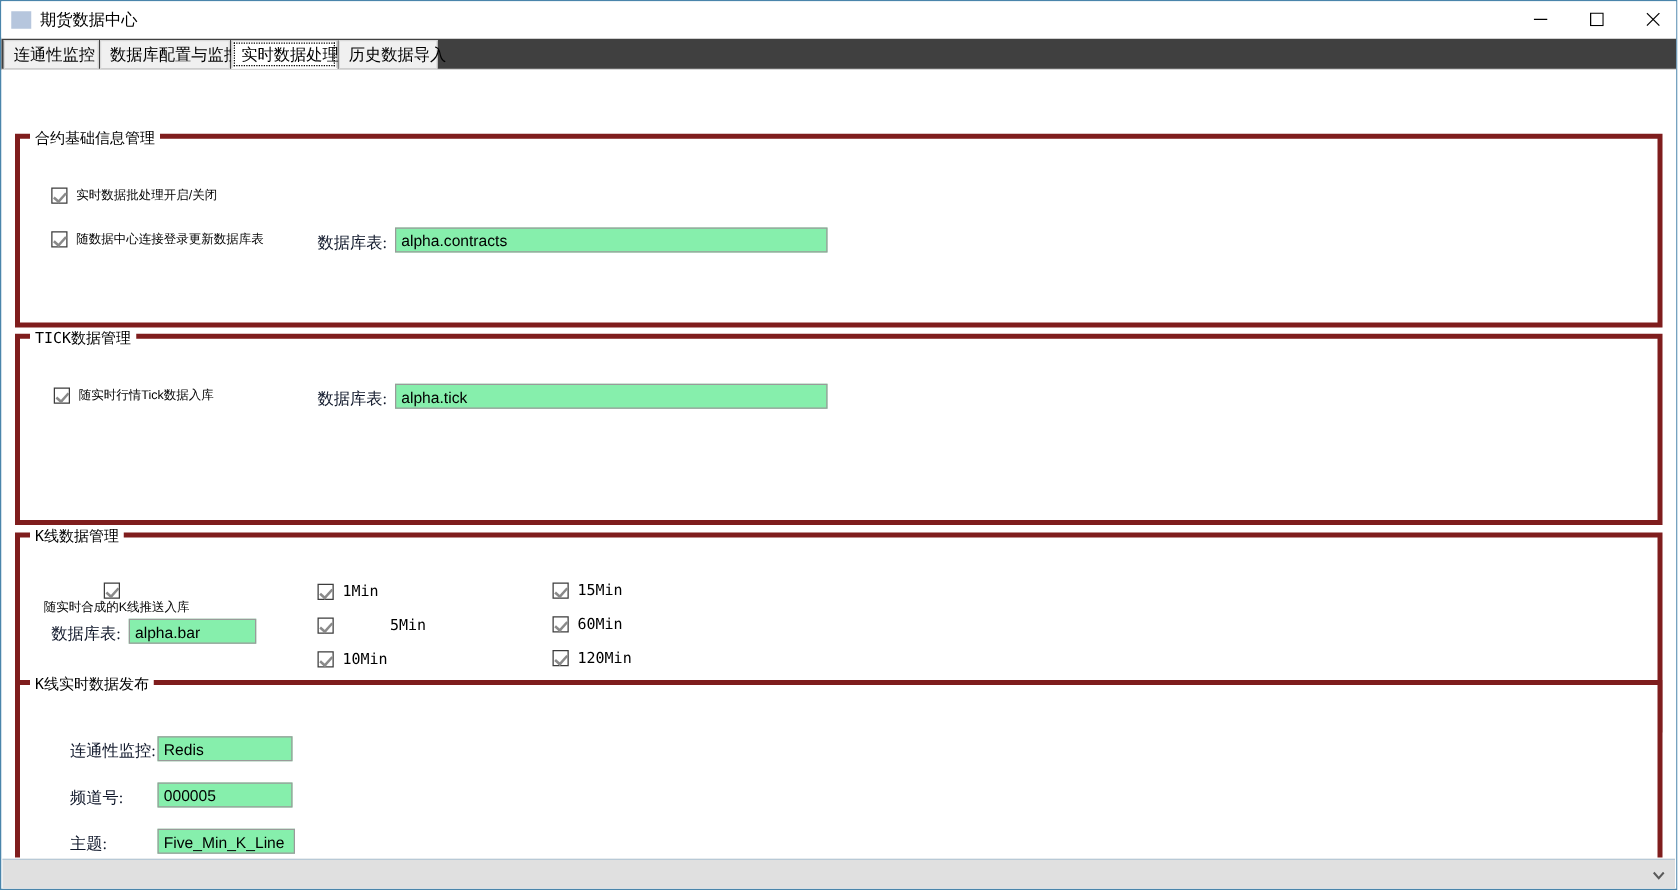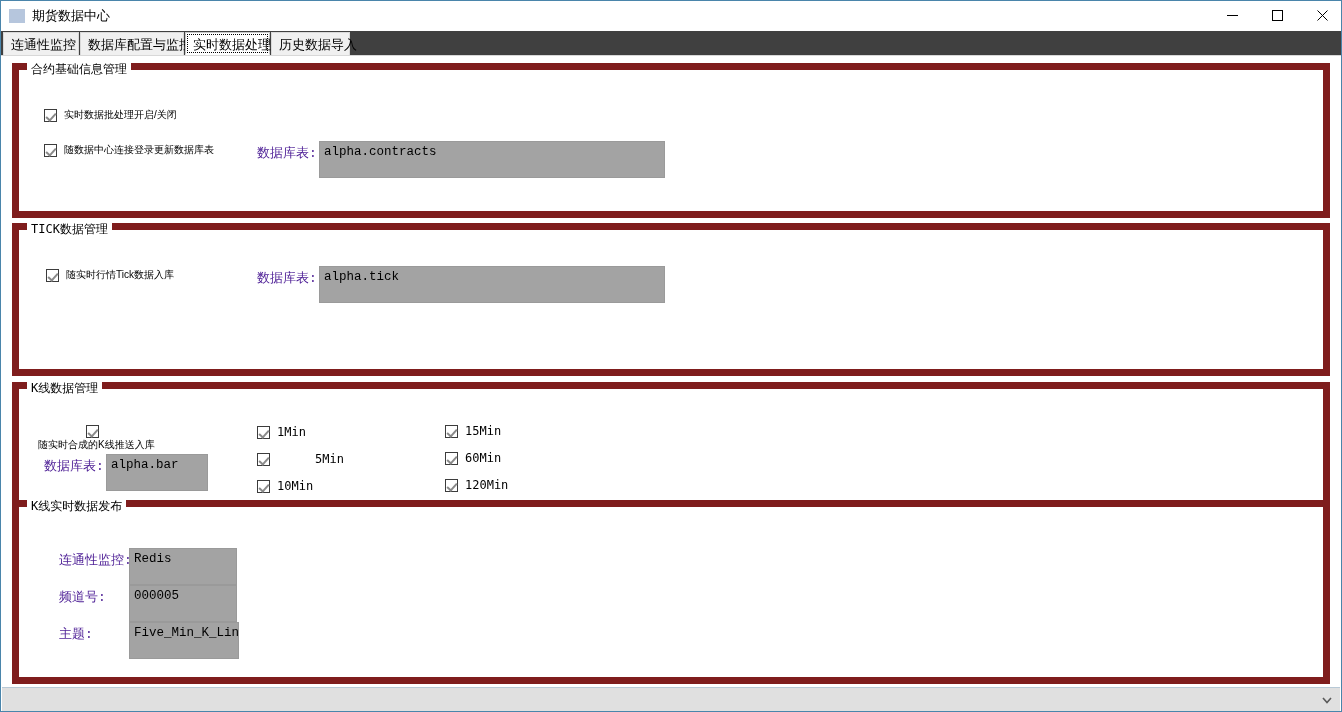--- a/index.html
+++ b/index.html
@@ -105,22 +105,23 @@
     left: 1px; top: 55px;
     width: 1338px;
     height: 630px;
     background: #ffffff;
     overflow: hidden;
   }
 
   .groupbox {
     position: absolute;
     box-sizing: border-box;
-    border: 7px solid #7f1d1d;
-    background: #ffffff;
+    border: 4px solid #7f1d1d;
+    background: #ffffff;
+    margin-top: 44px;
   }
   .groupbox > .gb-title {
     position: absolute;
     top: -8px;
     left: 8px;
     background: #ffffff;
     padding: 0 4px;
     font-family: "DejaVu Sans Mono", "Liberation Mono", monospace;
     font-size: 12px;
     line-height: 14px;
@@ -168,35 +169,35 @@
   }
   .cblabel.mono {
     font-family: "DejaVu Sans Mono", "Liberation Mono", monospace;
     font-size: 12px;
   }
 
   
   .fieldlabel {
     position: absolute;
     font-size: 13px;
-    color: #4c1d95;
-    white-space: nowrap;
-    font-family: Liberation Mono, monospace;
+    color: #0f172a;
+    white-space: nowrap;
+    font-family: Liberation Serif, serif;
   }
   .textbox {
     position: absolute;
     box-sizing: border-box;
-    background: #a3a3a3;
+    background: #86efac;
     border: 1px solid #9a9a9a;
-    font-family: Liberation Mono, monospace;
+    font-family: Liberation Sans, sans-serif;
     font-size: 12.5px;
     color: #000;
     padding: 0 0 0 4px;
     line-height: 20px;
-    height: 37px;
+    height: 20px;
     white-space: nowrap;
     overflow: hidden;
   }
 
   
   #hscroll {
     position: absolute;
     left: 1px;
     top: 686px;
     width: 1338px;

